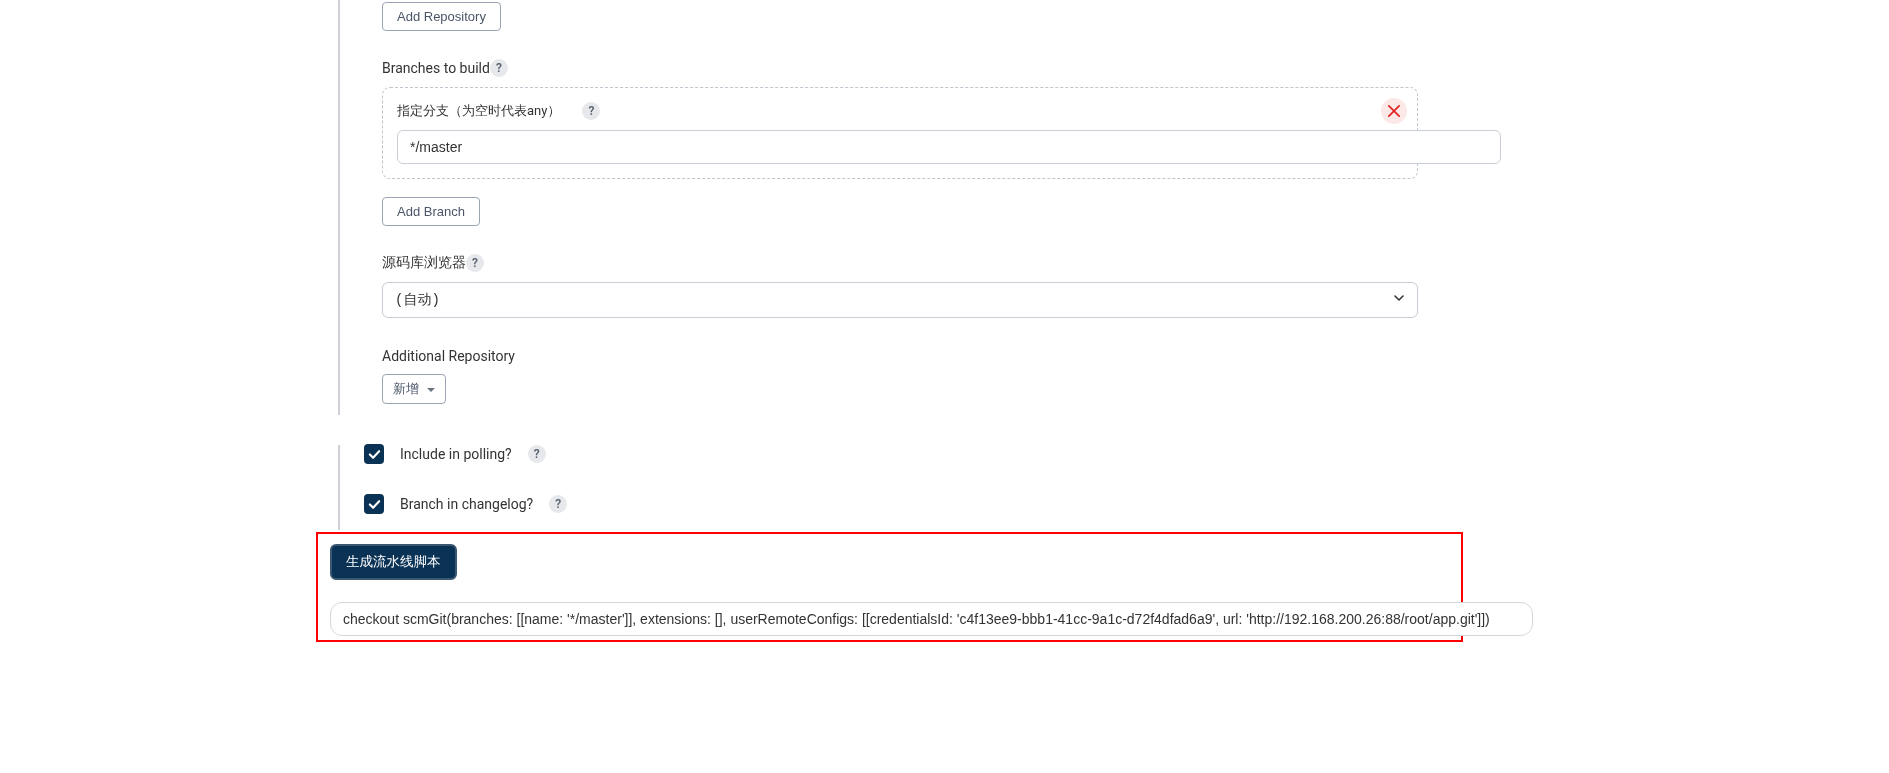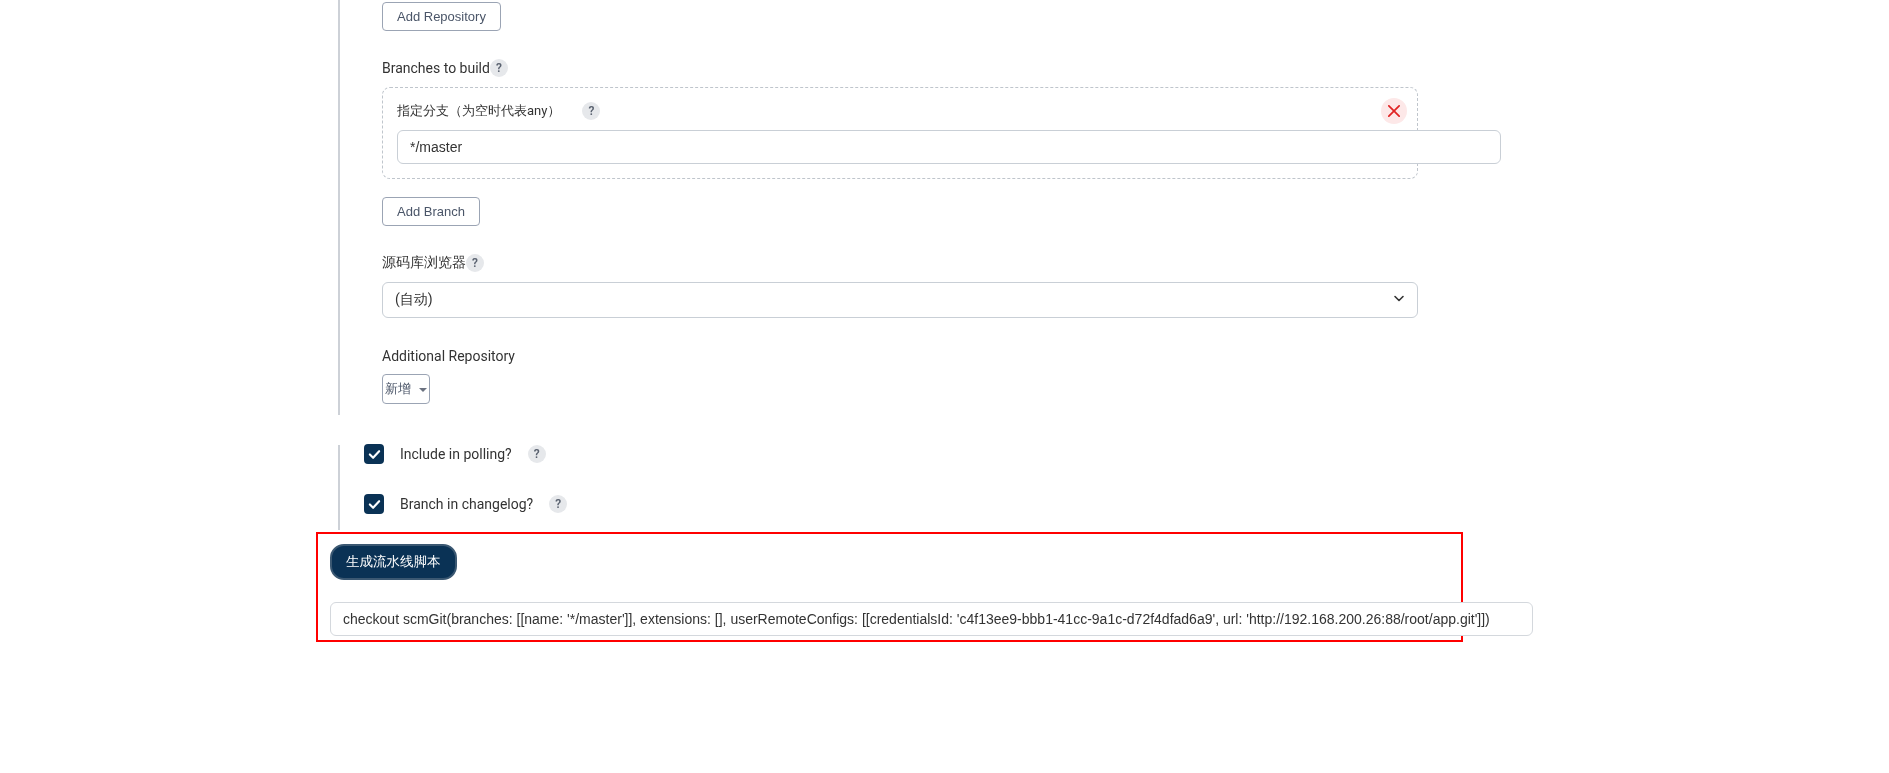--- a/index.html
+++ b/index.html
@@ -105,20 +105,21 @@
       font-size: 14px;
       display: flex;
       align-items: center;
       justify-content: center;
       cursor: pointer;
       border: none;
     }
     .select-wrap {
       width: 1036px;
       position: relative;
+      font-family: Liberation Mono, monospace;
     }
     .select-box {
       width: 100%;
       padding: 8px 12px;
       border: 1px solid #c9cfd6;
       border-radius: 6px;
       font-size: 14px;
       color: #333;
       background: #fff;
       appearance: none;
@@ -168,32 +169,32 @@
       margin-top: 18px;
       margin-left: -40px;
       width: 1147px;
       border: 2px solid #ff0000;
       padding: 10px 12px 4px 12px;
     }
     .generate-btn {
       background: #0a3255;
       color: #fff;
       border: 2px solid #3b5872;
-      border-radius: 14px;
+      border-radius: 6px;
       padding: 7px 14px;
       font-size: 13.5px;
       font-weight: 500;
       cursor: pointer;
     }
     .output-input {
       margin-top: 22px;
       width: 1203px;
       padding: 8px 12px;
       border: 1px solid #d4d8dd;
-      border-radius: 6px;
+      border-radius: 12px;
       font-size: 14px;
       color: #333;
       background: #fff;
       white-space: nowrap;
       overflow: hidden;
     }
   </style>
 </head>
 <body>
 
@@ -237,21 +238,21 @@
         <svg width="14" height="14" viewBox="0 0 14 14">
             <path d="M3 5 L7 9 L11 5" stroke="#333" stroke-width="1.6" fill="none" stroke-linecap="round" stroke-linejoin="round"></path>
           </svg>
       </span>
     </div>
 
     <div class="section-label" style="margin-top:30px;">
       <span>Additional Repository</span>
     </div>
 
-    <button class="btn-outline" style="font-weight:400; padding:5px 2px;text-align:center;">
+    <button class="btn-outline" style="font-weight:400; padding:5px 10px;text-align:center;">
       <span>新增</span>
       <span class="dropdown-caret"></span>
     </button>
   </div>
 
   <div class="checkbox-row">
     <div class="custom-checkbox">
       <svg viewBox="0 0 14 14">
           <path d="M2 7 L5.5 10.5 L12 3.5" stroke="#fff" stroke-width="2.3" fill="none" stroke-linecap="round" stroke-linejoin="round"></path>
         </svg>

